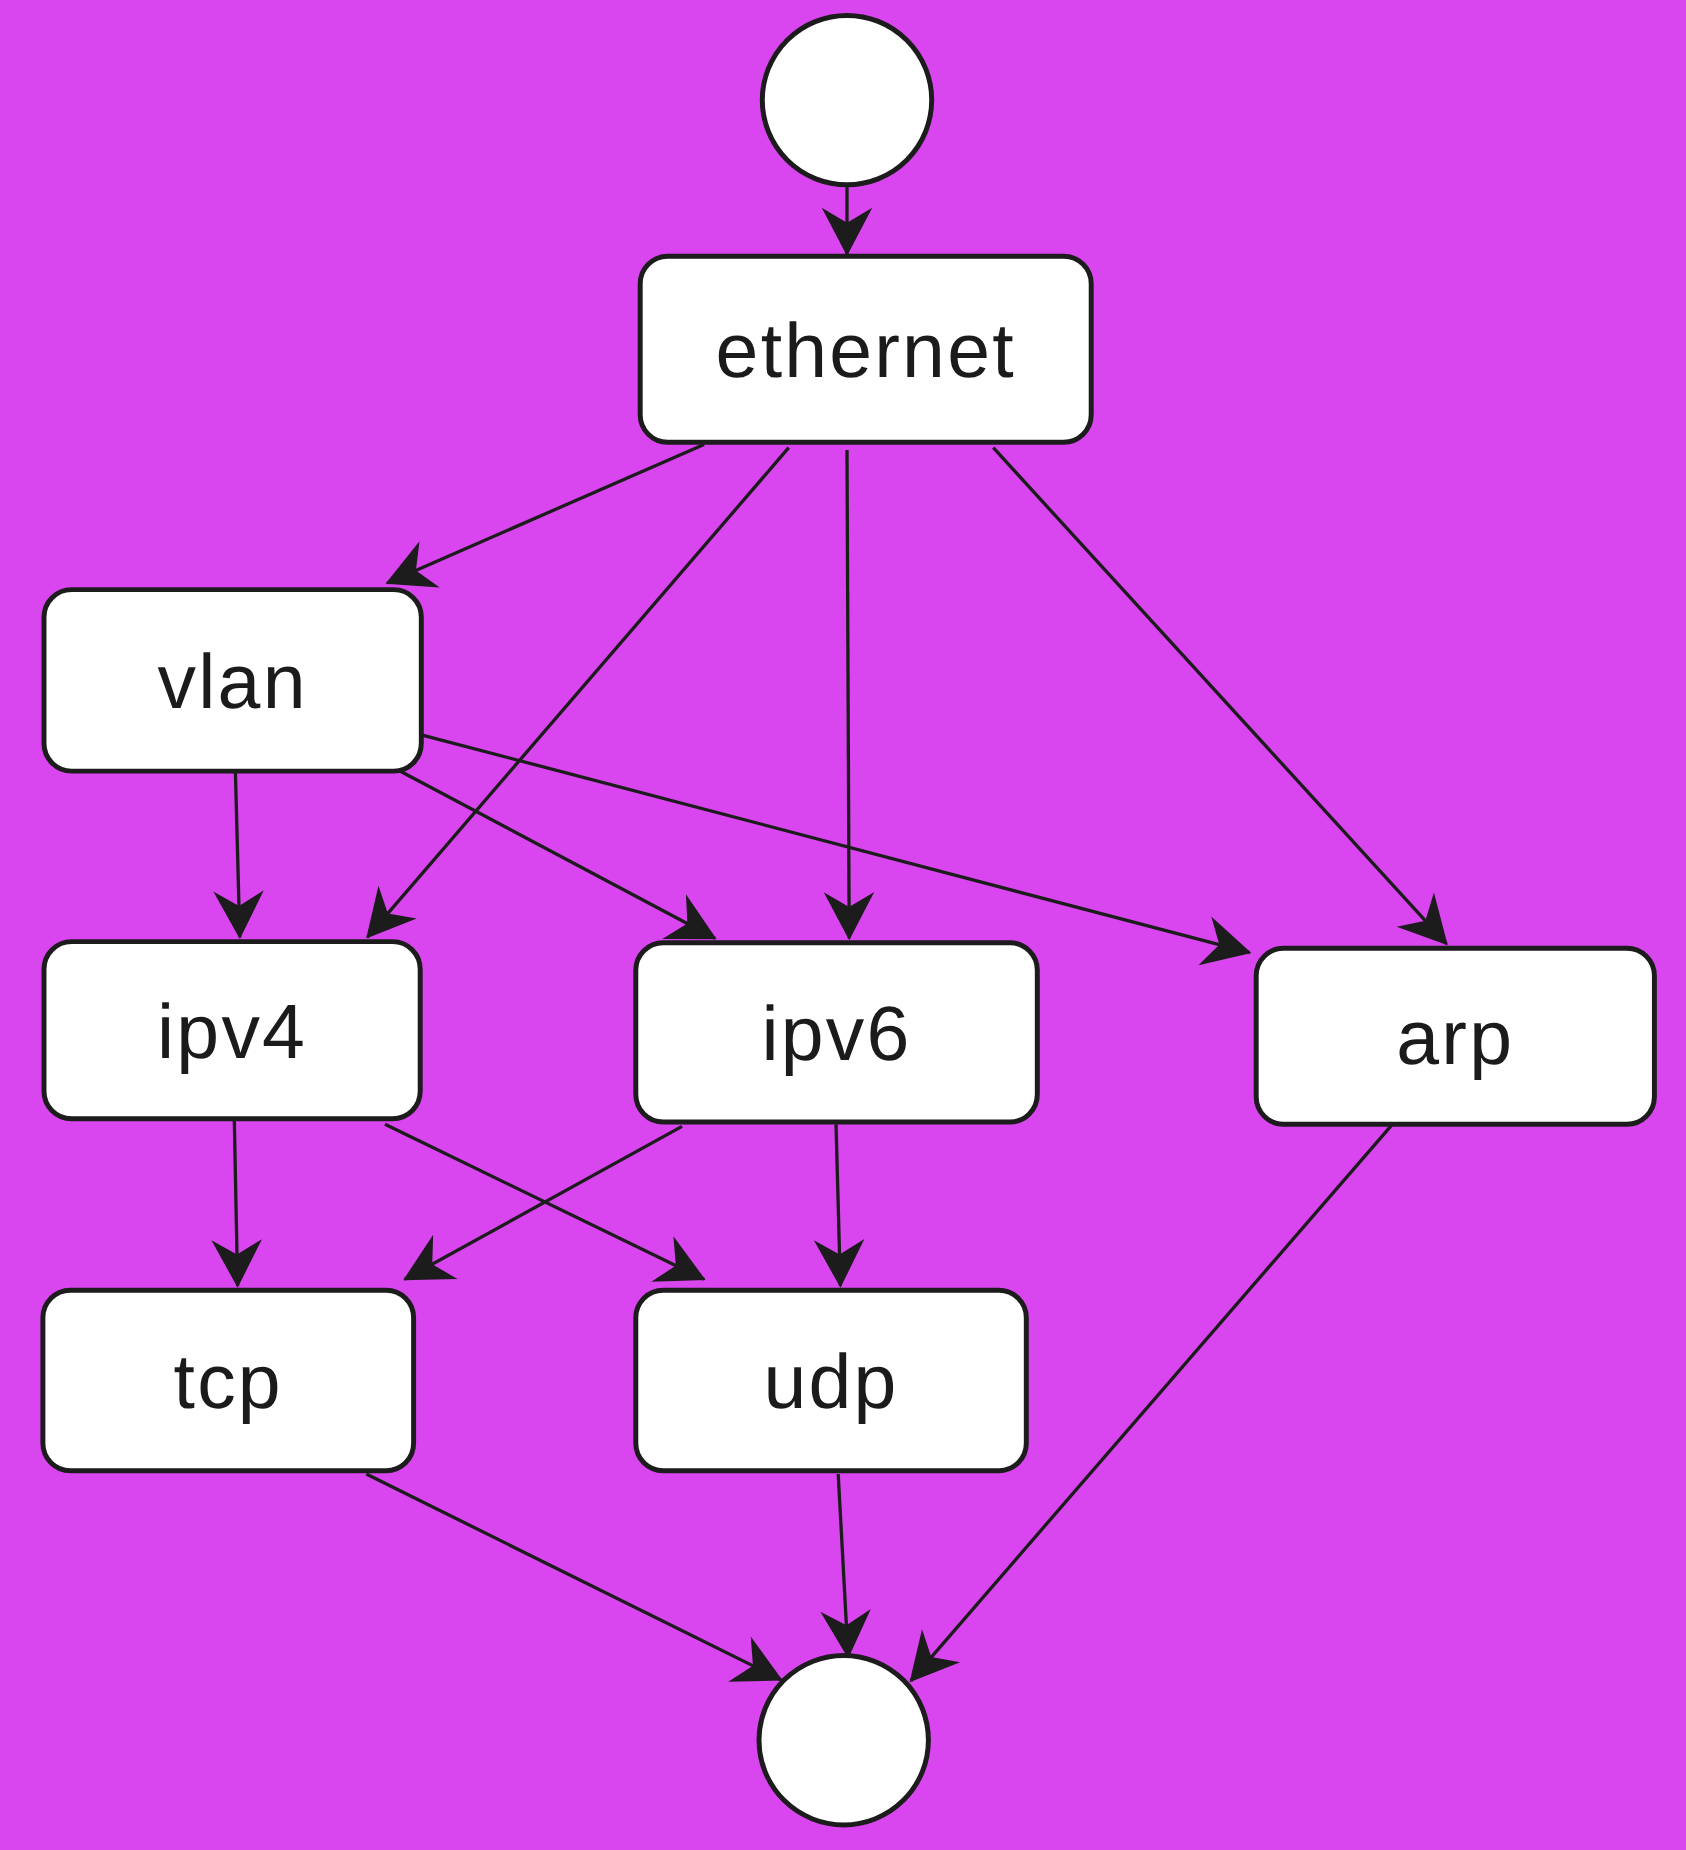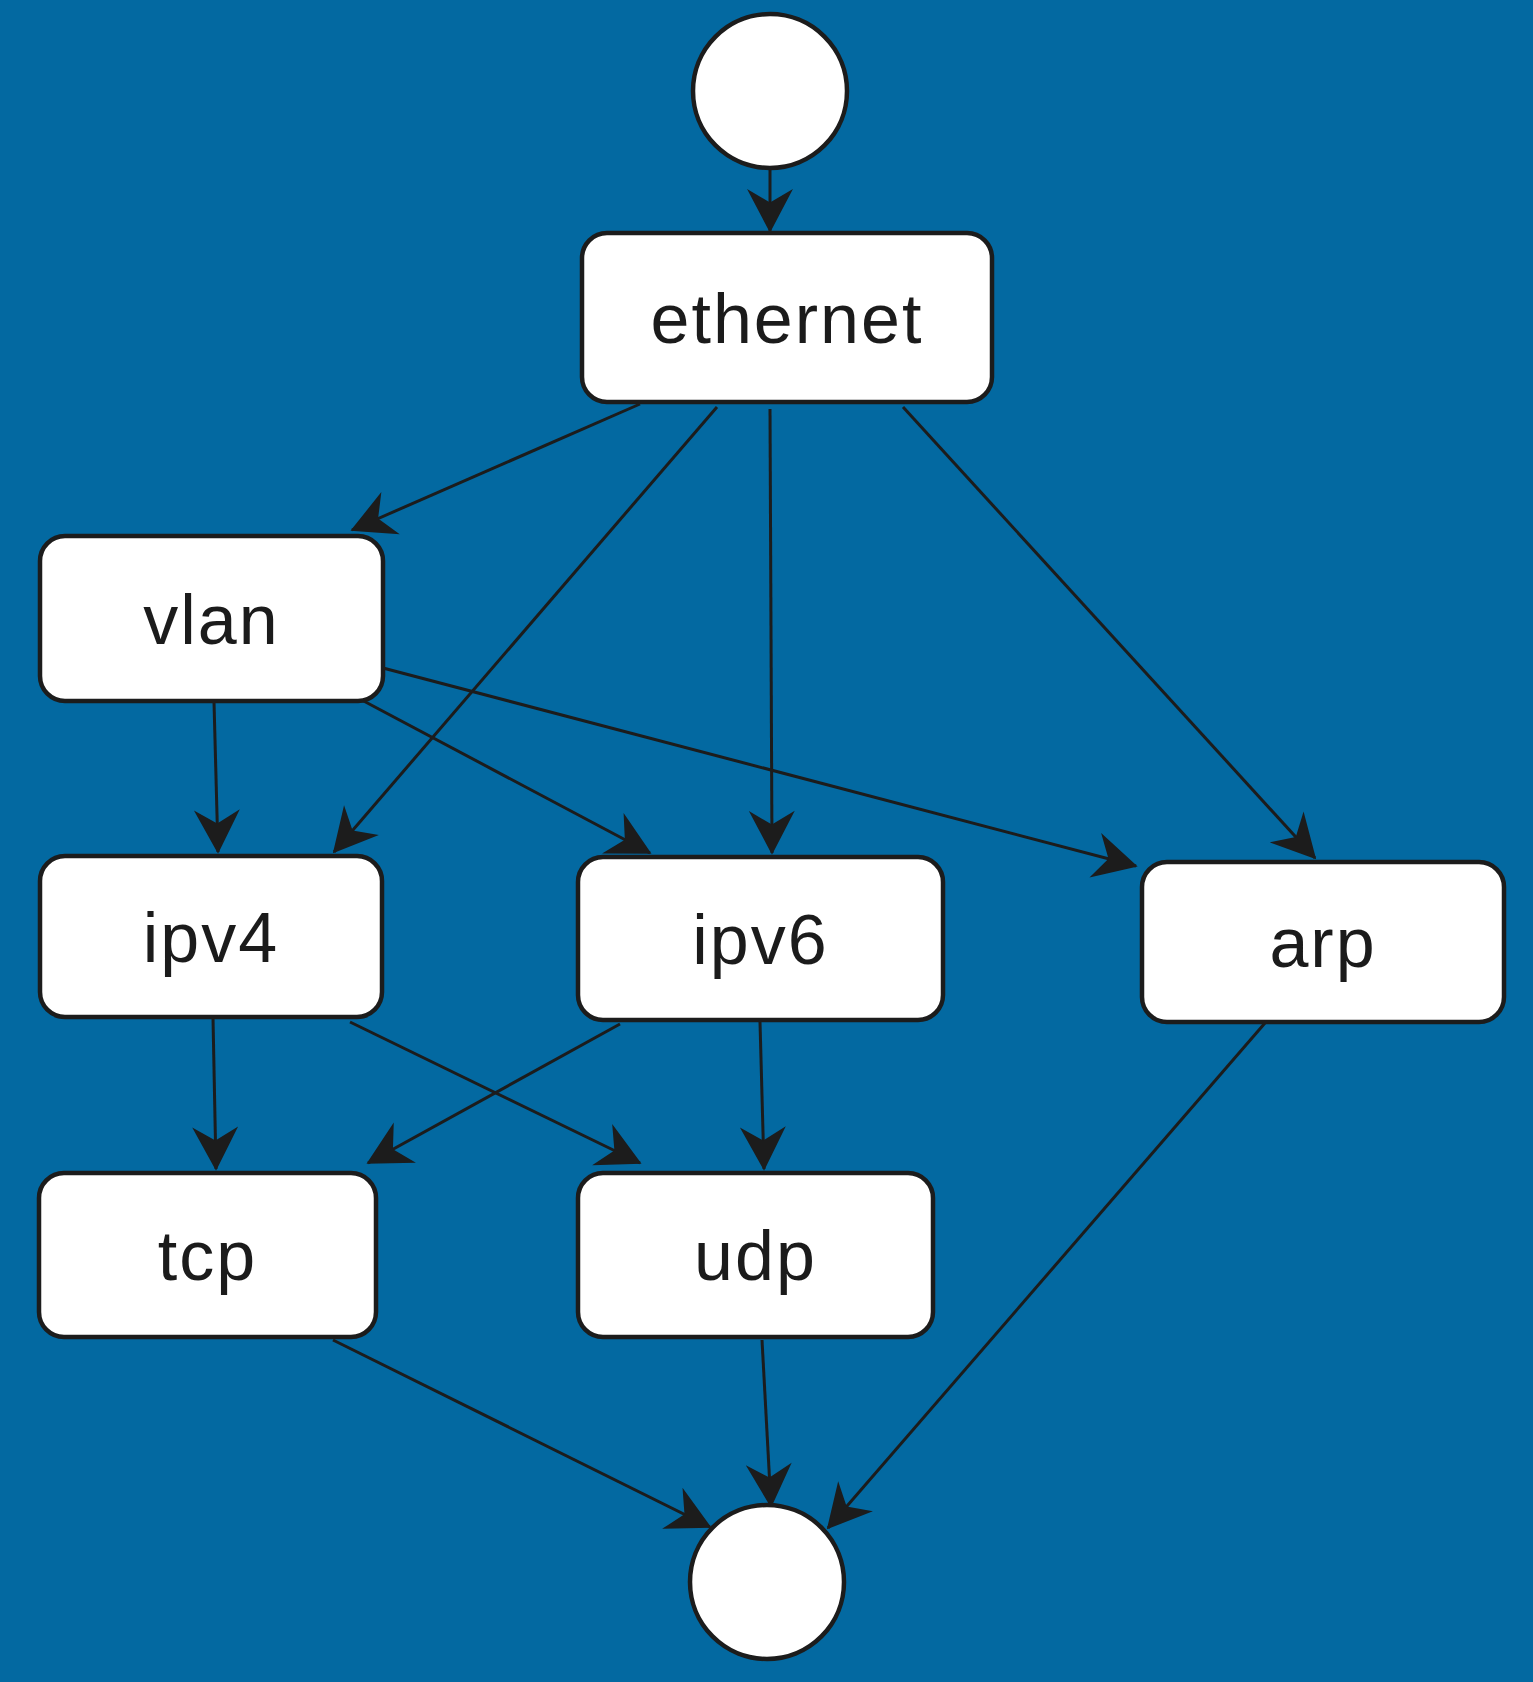--- a/index.html
+++ b/index.html
@@ -9,21 +9,21 @@
   }
   body {
     width: 1533px;
     height: 1682px;
     overflow: hidden;
     font-family: "Liberation Sans", sans-serif;
   }
   #diagram-canvas {
     width: 1533px;
     height: 1682px;
-    background: #0369a1;
+    background: #d946ef;
   }
   svg { display: block; }
   .edge {
     fill: none;
     stroke-width: 3;
   }
   .node-shape {
     stroke-width: 4.5;
   }
   .node-label {

